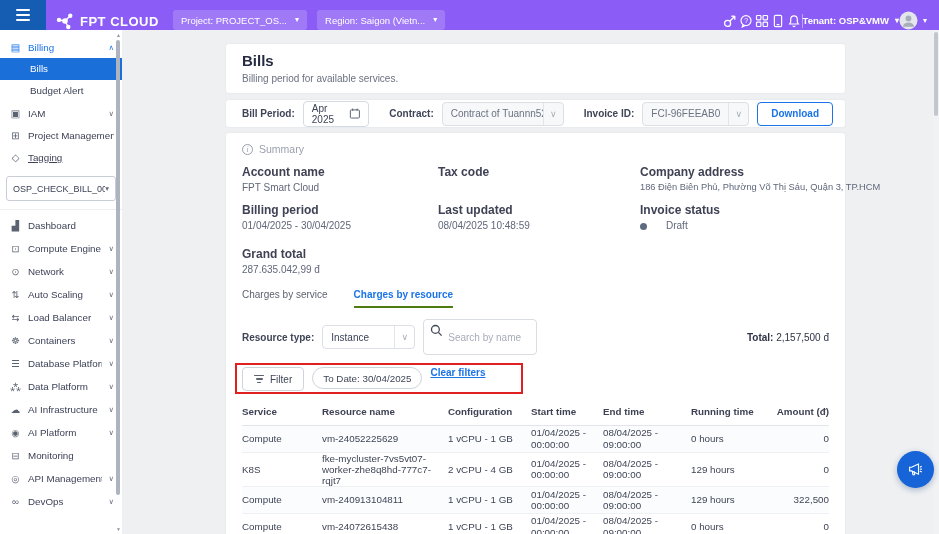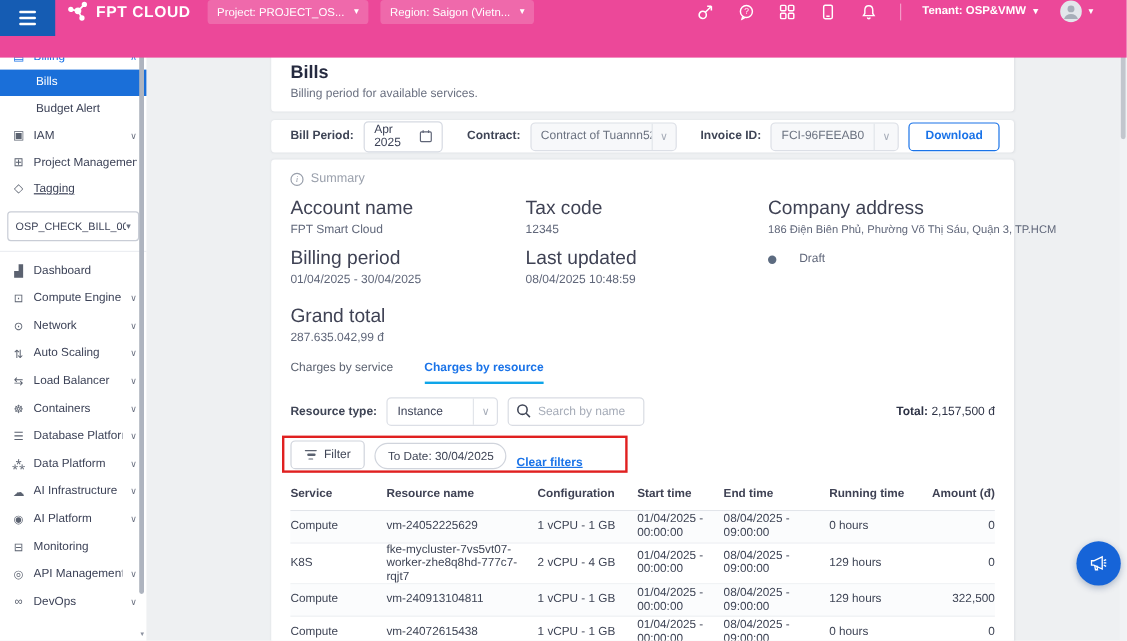--- a/index.html
+++ b/index.html
@@ -1,28 +1,28 @@
 <!DOCTYPE html>
 <html><head>
 <meta charset="utf-8">
 <style>
   * { margin:0; padding:0; box-sizing:border-box; }
   html,body { width:939px; height:534px; overflow:hidden; }
   body { font-family:"Liberation Sans", sans-serif; background:#eef0f2; color:#2e3346; position:relative; }
 
   
-  .navbar { position:absolute; top:0; left:0; right:0; height:48px; background:#ec4899; display:flex; align-items:flex-start; color:#fff; z-index:30; }
+  .navbar { position:absolute; top:0; left:0; right:0; height:30px; background:#8b5cf6; display:flex; align-items:flex-end; color:#fff; z-index:30; }
   .nav-burger { width:46px; height:30px; display:flex; align-items:center; justify-content:center; background:#125aab9; background:#155cb3; cursor:pointer; }
   .burger-bars { display:flex; flex-direction:column; gap:3px; }
   .burger-bars span { display:block; width:14px; height:2px; background:#fff; border-radius:1px; }
   .brand { display:flex; align-items:center; gap:6px; margin:0 14px 0 10px; }
   .brand-word { font-size:13px; font-weight:800; letter-spacing:.5px; white-space:nowrap; }
   .nav-pill { display:flex; align-items:center; gap:8px; background:rgba(255,255,255,.18); border-radius:3px; height:20px; padding:0 8px; font-size:9.5px; margin-right:10px; cursor:pointer; white-space:nowrap; }
   .caret { font-size:8px; line-height:1; }
-  .nav-right { margin-left:auto; display:flex; align-items:center; gap:18px; padding-right:28px; }
+  .nav-right { margin-left:auto; display:flex; align-items:center; padding-right:12px; }
   .nav-ic { width:16px; height:16px; display:flex; align-items:center; justify-content:center; cursor:pointer; }
   .nav-sep { width:1px; height:14px; background:rgba(255,255,255,.45); }
   .tenant { display:flex; align-items:center; gap:6px; font-size:9.5px; font-weight:bold; cursor:pointer; white-space:nowrap; }
   .avatar-wrap { display:flex; align-items:center; gap:5px; cursor:pointer; }
 
   
   .sidebar { position:absolute; top:30px; left:0; width:122px; bottom:0; background:#fff; font-size:9.8px; color:#3c4257; z-index:20; }
   .side-scroll { position:absolute; right:1px; top:2px; bottom:2px; width:5px; }
   .side-scroll .arr { position:absolute; left:0; width:5px; font-size:5px; color:#8d93a1; text-align:center; }
   .side-scroll .thumb { position:absolute; left:0; top:8px; width:4px; height:455px; background:#aeb4bf; border-radius:2px; }
@@ -59,40 +59,40 @@
   .sel .sel-val { padding:0 8px; flex:1; white-space:nowrap; overflow:hidden; }
   .sel .sel-chev { border-left:1px solid #e2e5ea; width:20px; text-align:center; color:#a6acb8; font-size:9px; line-height:22px; }
   .sel-contract { width:122px; }
   .sel-invoice { width:122px; }
   .btn-download { margin-left:auto; border:1px solid #1a73e8; color:#1a73e8; background:#fff; border-radius:4px; height:24px; padding:0 13px; font-size:10px; font-weight:bold; cursor:pointer; font-family:inherit; }
 
   .card-body { margin-top:6px; padding:10px 16px 16px 16px; min-height:400px; }
   .summary-head { display:flex; align-items:center; gap:6px; color:#9aa0ac; font-size:10.5px; margin-bottom:10px; }
   .info-circle { width:11px; height:11px; border:1px solid #9aa0ac; border-radius:50%; font-size:7.5px; display:flex; align-items:center; justify-content:center; color:#9aa0ac; font-style:italic; font-family:"Liberation Serif", serif; }
   .sum-grid { display:grid; grid-template-columns:196px 202px 1fr; row-gap:9px; }
-  .field .fl { font-size:16px; font-weight:normal; color:#3f4254; }
+  .field .fl { font-size:12px; font-weight:bold; color:#3f4254; }
   .field .fv { font-size:10px; color:#60677a; margin-top:3px; line-height:1.2; }
   .grand { margin-top:6px; }
   .status-line { display:flex; align-items:center; gap:19px; }
   .status-dot { width:7px; height:7px; border-radius:50%; background:#5c6b80; }
 
   .tabs { display:flex; gap:26px; margin-top:13px; }
   .tab { font-size:10px; color:#5b6270; padding-bottom:6px; cursor:pointer; }
-  .tab.active { color:#1a73e8; font-weight:bold; border-bottom:2px solid #0ea5e9; }
+  .tab.active { color:#1a73e8; font-weight:bold; border-bottom:2px solid #4d7c0f; }
 
   .resrow { display:flex; align-items:center; gap:8px; margin-top:11px; }
   .sel-resource { width:93px; background:#fff; color:#3c4257; }
   .search-box { position:relative; }
-  .search-box input { width:114px; height:24px; border:1px solid #d9dce3; border-radius:4px; padding:0 6px 0 24px; font-size:10px; color:#3c4257; font-family:inherit; outline:none; }
+  .search-box input { width:114px; height:36px; border:1px solid #d9dce3; border-radius:4px; padding:0 6px 0 24px; font-size:10px; color:#3c4257; font-family:inherit; outline:none; }
   .search-box input::placeholder { color:#a6acb8; }
   .search-ic { position:absolute; left:7px; top:5px; }
   .total-wrap { margin-left:auto; font-size:10px; color:#2e3346; white-space:nowrap; }
   .total-wrap b { font-weight:bold; }
 
-  .filterrow { position:relative; display:flex; align-items:flex-end; gap:8px; margin-top:12px; height:24px; }
+  .filterrow { position:relative; display:flex; align-items:flex-start; gap:8px; margin-top:12px; height:24px; }
   .red-box { position:absolute; left:-7px; top:-4px; width:288px; height:31px; border:2px solid #e02020; pointer-events:none; z-index:10; }
   .btn-filter { display:flex; align-items:center; gap:6px; border:1px solid #d0d4dc; background:#fff; border-radius:4px; height:24px; padding:0 11px; font-size:10px; color:#3f4556; cursor:pointer; font-family:inherit; }
   .funnel { display:flex; flex-direction:column; gap:2px; align-items:center; }
   .funnel span { display:block; height:1.5px; background:#5b6270; border-radius:1px; }
   .funnel .f1{ width:10px; } .funnel .f2{ width:7px; } .funnel .f3{ width:4px; }
   .chip { border:1px solid #d0d4dc; border-radius:11px; height:22px; display:flex; align-items:center; padding:0 10px; font-size:9.8px; color:#3f4556; background:#fff; cursor:pointer; white-space:nowrap; }
   .clear-link { font-size:10px; color:#1a73e8; font-weight:bold; text-decoration:underline; cursor:pointer; white-space:nowrap; }
 
   .table { margin-top:8px; }
   .trow { display:grid; grid-template-columns:80px 126px 83px 72px 88px 75px 1fr; align-items:center; min-height:26.5px; border-bottom:1px solid #eef0f3; font-size:9.8px; color:#3f4556; }
@@ -326,35 +326,35 @@
         <span>Summary</span>
       </div>
 
       <div class="sum-grid">
         <div class="field">
           <div class="fl">Account name</div>
           <div class="fv">FPT Smart Cloud</div>
         </div>
         <div class="field">
           <div class="fl">Tax code</div>
-          <div class="fv">12345</div>
         </div>
         <div class="field">
           <div class="fl">Company address</div>
           <div class="fv" style="font-size:9.3px; white-space:nowrap; overflow:hidden;">186 Điện Biên Phủ, Phường Võ Thị Sáu, Quận 3, TP.HCM</div>
         </div>
         <div class="field">
           <div class="fl">Billing period</div>
           <div class="fv">01/04/2025 - 30/04/2025</div>
         </div>
         <div class="field">
           <div class="fl">Last updated</div>
           <div class="fv">08/04/2025 10:48:59</div>
         </div>
         <div class="field">
+          <div class="fl">Invoice status</div>
           <div class="fv status-line">
             <span class="status-dot"></span>
             <span>Draft</span>
           </div>
         </div>
         <div class="field grand">
           <div class="fl">Grand total</div>
           <div class="fv">287.635.042,99 đ</div>
         </div>
       </div>

